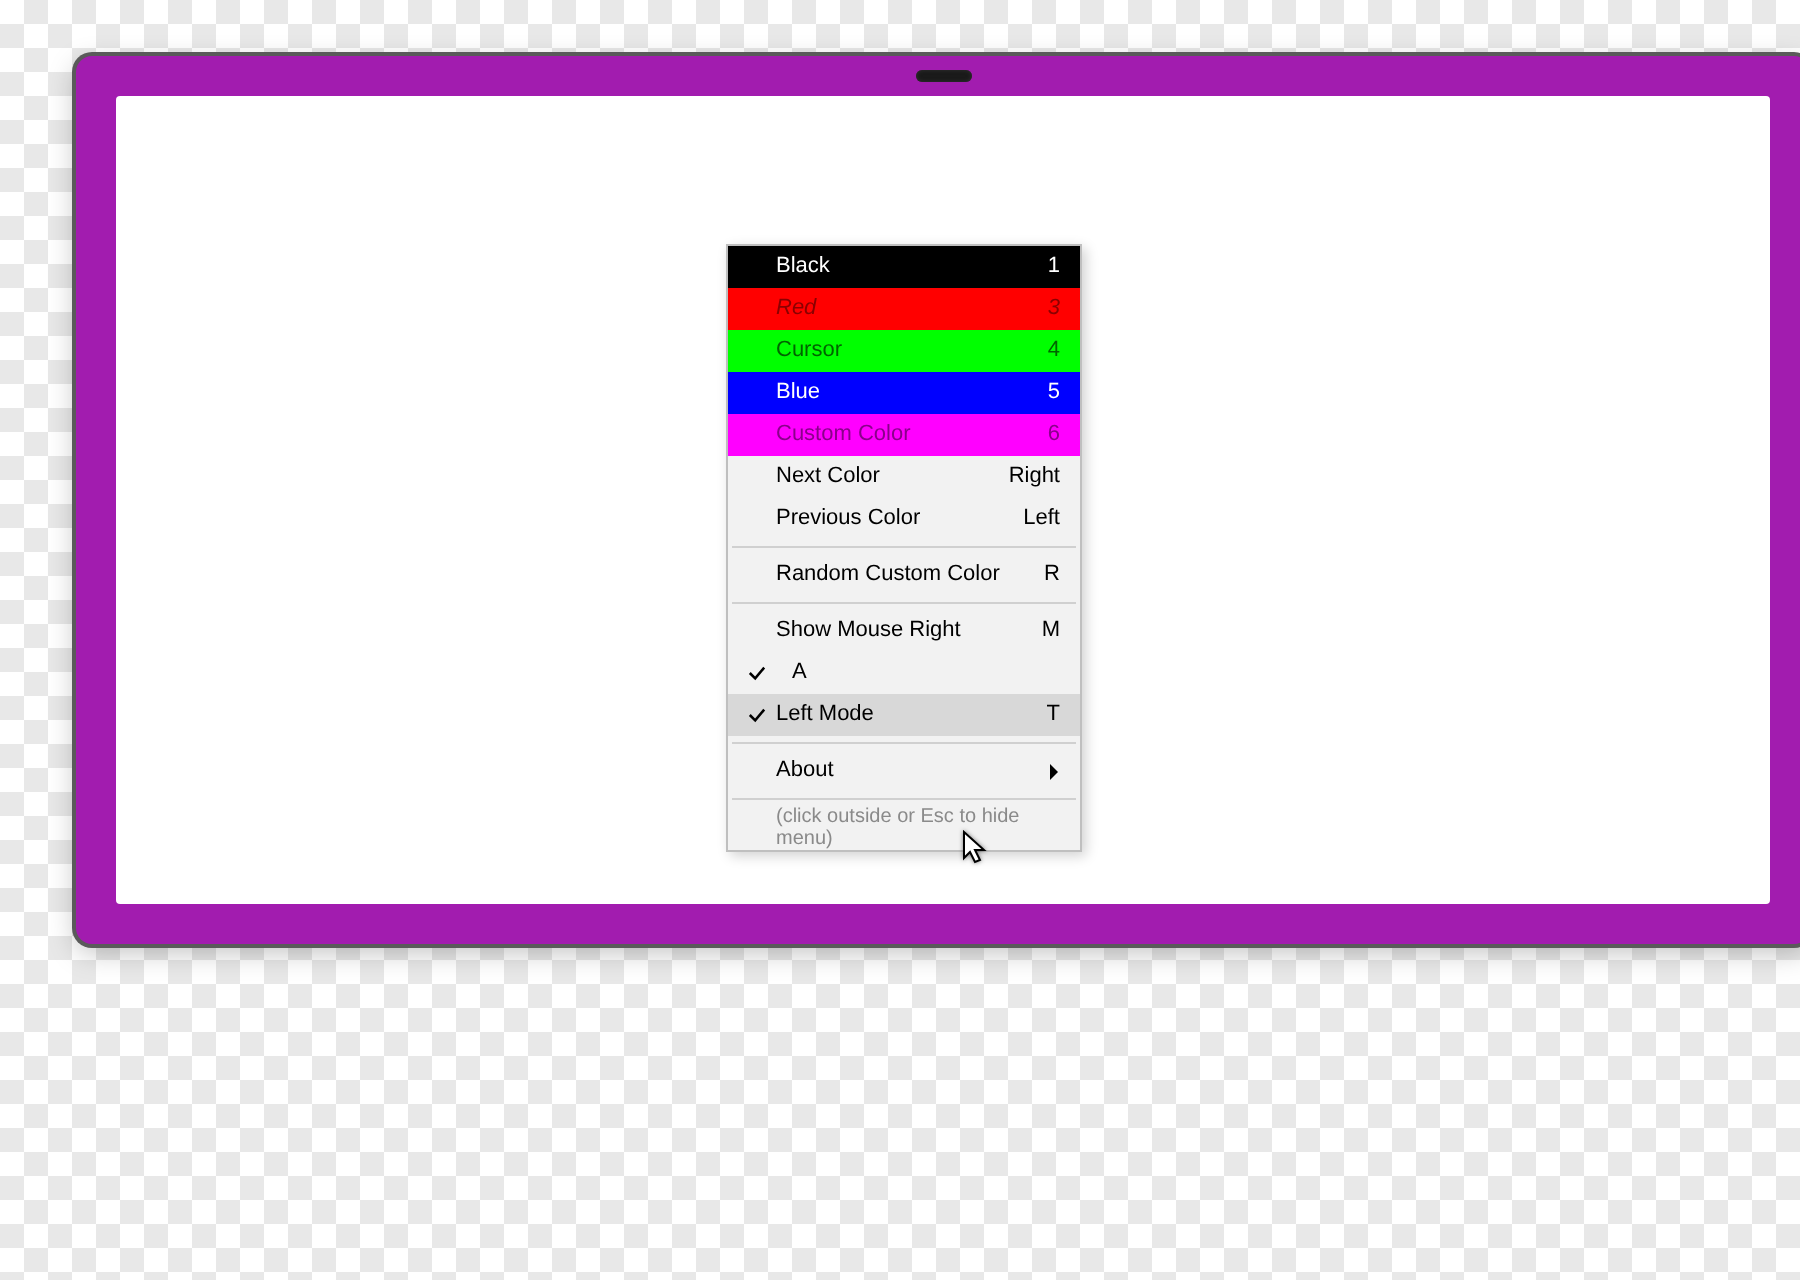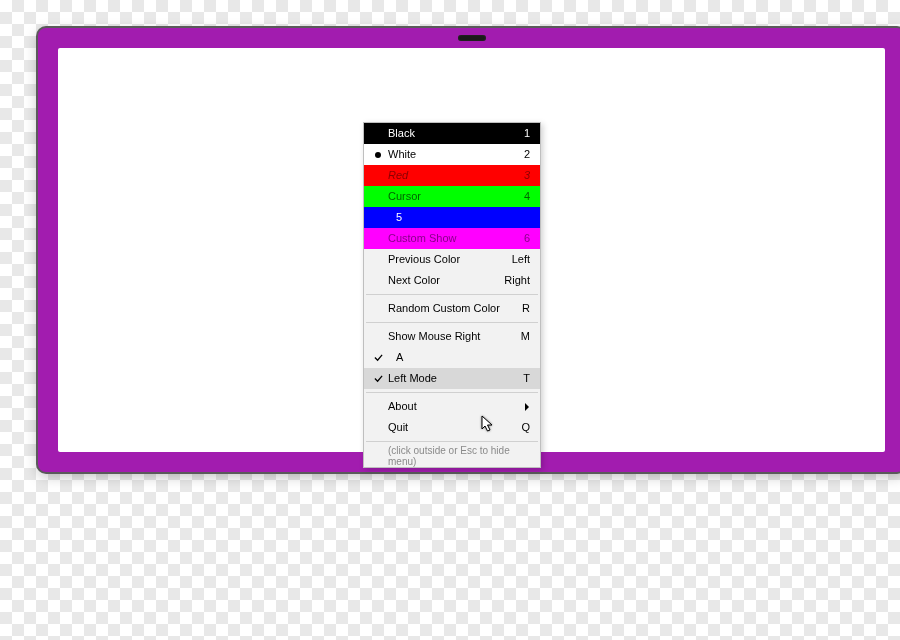--- a/index.html
+++ b/index.html
@@ -65,57 +65,51 @@
   <div class="camera"></div>
   <div class="screen">
 
     <div class="menu">
       <div id="color-rows">
           <div class="item" style="background: rgb(0, 0, 0); color: rgb(255, 255, 255);">
             <span class="gutter"></span>
             <span class="lbl">Black</span>
             <span class="accel">1</span>
           </div>
-          <div class="item" style="background: rgb(255, 255, 255); color: rgb(0, 0, 0);">
-            <span class="gutter">
-              <span class="dot"></span>
-            </span>
-            <span class="lbl">White</span>
-            <span class="accel">2</span>
-          </div>
           <div class="item" style="background: rgb(255, 0, 0); color: rgb(138, 0, 0); font-style: italic;">
             <span class="gutter"></span>
             <span class="lbl">Red</span>
             <span class="accel">3</span>
           </div>
           <div class="item" style="background: rgb(0, 255, 0); color: rgb(0, 100, 0);">
             <span class="gutter"></span>
             <span class="lbl">Cursor</span>
             <span class="accel">4</span>
           </div>
           <div class="item" style="background: rgb(0, 0, 255); color: rgb(255, 255, 255);">
             <span class="gutter"></span>
+            <span class="lbl">Blue</span>
             <span class="accel">5</span>
           </div>
           <div class="item" style="background: rgb(255, 0, 255); color: rgb(138, 0, 138);">
             <span class="gutter"></span>
-            <span class="lbl">Custom Show</span>
+            <span class="lbl">Custom Color</span>
             <span class="accel">6</span>
           </div>
         </div>
 
       <div class="item">
         <span class="gutter"></span>
-        <span class="lbl">Previous Color</span>
-        <span class="accel">Left</span>
+        <span class="lbl">Next Color</span>
+        <span class="accel">Right</span>
       </div>
       <div class="item">
         <span class="gutter"></span>
-        <span class="lbl">Next Color</span>
-        <span class="accel">Right</span>
+        <span class="lbl">Previous Color</span>
+        <span class="accel">Left</span>
       </div>
 
       <div class="sep"></div>
 
       <div class="item">
         <span class="gutter"></span>
         <span class="lbl">Random Custom Color</span>
         <span class="accel">R</span>
       </div>
 
@@ -148,25 +142,20 @@
 
       <div class="item">
         <span class="gutter"></span>
         <span class="lbl">About</span>
         <span class="accel sub">
           <svg viewBox="0 0 6 8">
               <path d="M1 0 L5 4 L1 8 Z" fill="#000"></path>
             </svg>
         </span>
       </div>
-      <div class="item">
-        <span class="gutter"></span>
-        <span class="lbl">Quit</span>
-        <span class="accel">Q</span>
-      </div>
 
       <div class="sep"></div>
 
       <div class="hint">(click outside or Esc to hide menu)</div>
     </div>
 
     <div class="cursor" style="left:423px;top:367px;">
       <svg viewBox="0 0 14 20">
         <path d="M1 1 L1 14 L4 11 L6.5 16 L9 15 L6.5 10 L11 10 Z" fill="#fff" stroke="#000" stroke-width="1"></path>
       </svg>

